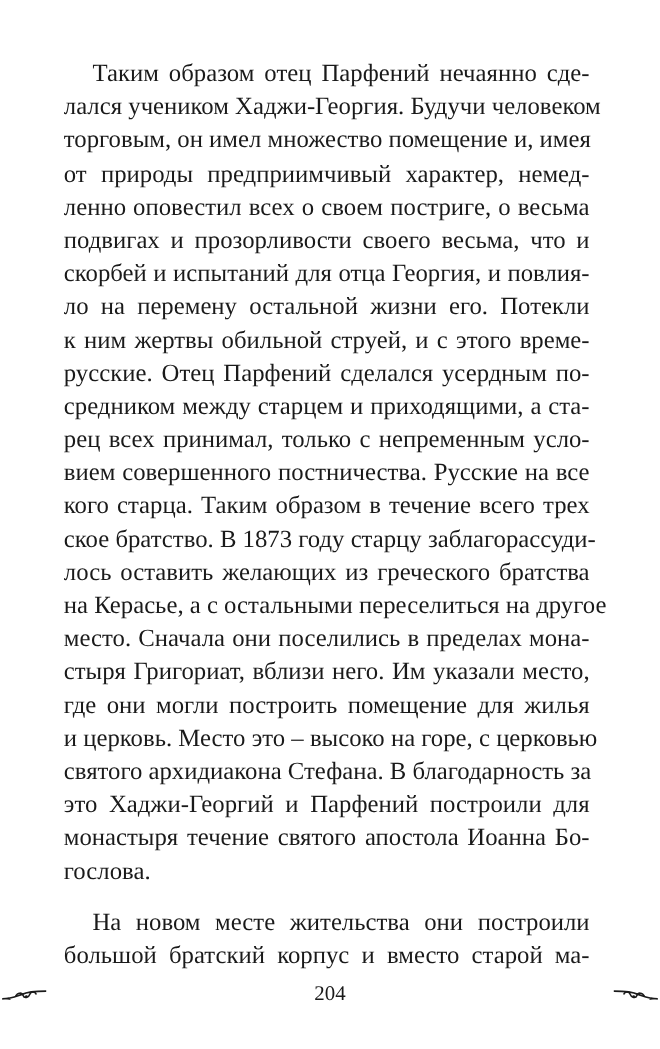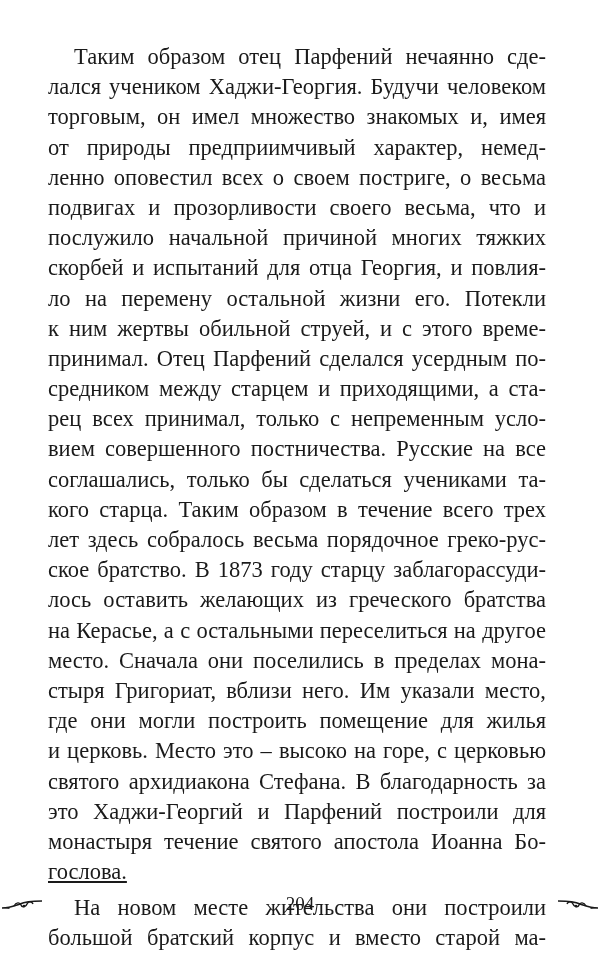--- a/index.html
+++ b/index.html
@@ -15,39 +15,38 @@
       color: #1a1a1a;
       font-family: "Liberation Serif", "DejaVu Serif", serif;
     }
     .page {
       position: absolute;
       left: 42px;
       top: 36px;
       width: 510px;
     }
     .para {
-      margin: 6px;
+      margin: 16px;
       font-size: 22.5px;
       line-height: 30.2px;
       text-align: justify;
       text-align-last: justify;
     }
     .line {
       display: block;
       white-space: nowrap;
       text-align: justify;
       text-align-last: justify;
       height: 30.2px;
     }
     .line.indent {
       padding-left: 26px;
     }
     .line.last {
       text-align-last: left;
-      text-decoration: underline;
     }
     .para + .para {
       margin-top: 0;
     }
     .footer {
       position: absolute;
       left: 0;
       width: 600px;
       top: 893px;
       display: flex;
@@ -66,35 +65,32 @@
       display: inline-block;
     }
   </style>
 </head>
 <body>
 
 <div class="page">
   <div class="para">
     <span class="line indent">Таким образом отец Парфений нечаянно сде-</span>
     <span class="line">лался учеником Хаджи-Георгия. Будучи человеком</span>
-    <span class="line">торговым, он имел множество знакомых и, имея</span>
+    <span class="line">торговым, он имел множество помещение и, имея</span>
     <span class="line">от природы предприимчивый характер, немед-</span>
     <span class="line">ленно оповестил всех о своем постриге, о весьма</span>
     <span class="line">подвигах и прозорливости своего весьма, что и</span>
-    <span class="line">послужило начальной причиной многих тяжких</span>
     <span class="line">скорбей и испытаний для отца Георгия, и повлия-</span>
     <span class="line">ло на перемену остальной жизни его. Потекли</span>
     <span class="line">к ним жертвы обильной струей, и с этого време-</span>
-    <span class="line">принимал. Отец Парфений сделался усердным по-</span>
+    <span class="line">русские. Отец Парфений сделался усердным по-</span>
     <span class="line">средником между старцем и приходящими, а ста-</span>
     <span class="line">рец всех принимал, только с непременным усло-</span>
     <span class="line">вием совершенного постничества. Русские на все</span>
-    <span class="line">соглашались, только бы сделаться учениками та-</span>
     <span class="line">кого старца. Таким образом в течение всего трех</span>
-    <span class="line">лет здесь собралось весьма порядочное греко-рус-</span>
     <span class="line">ское братство. В 1873 году старцу заблагорассуди-</span>
     <span class="line">лось оставить желающих из греческого братства</span>
     <span class="line">на Керасье, а с остальными переселиться на другое</span>
     <span class="line">место. Сначала они поселились в пределах мона-</span>
     <span class="line">стыря Григориат, вблизи него. Им указали место,</span>
     <span class="line">где они могли построить помещение для жилья</span>
     <span class="line">и церковь. Место это – высоко на горе, с церковью</span>
     <span class="line">святого архидиакона Стефана. В благодарность за</span>
     <span class="line">это Хаджи-Георгий и Парфений построили для</span>
     <span class="line">монастыря течение святого апостола Иоанна Бо-</span>

